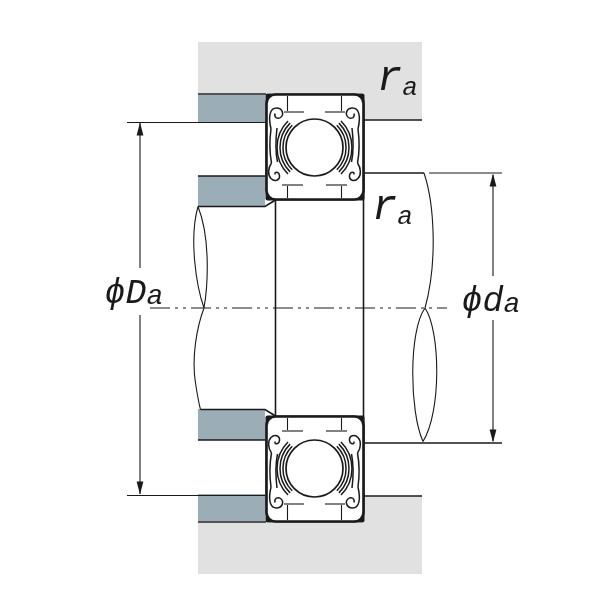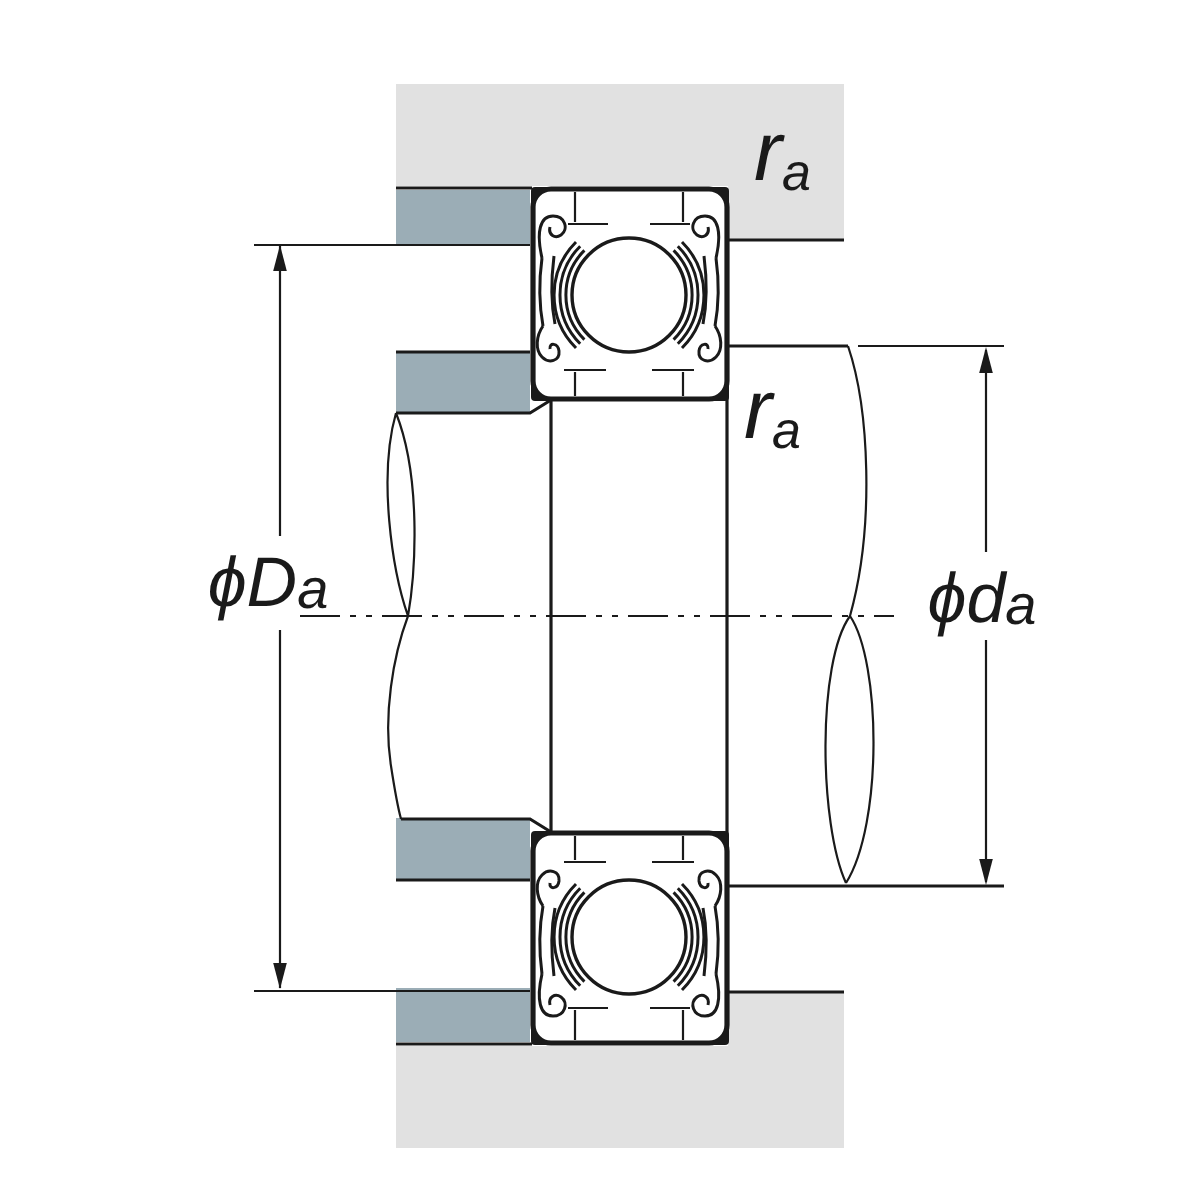--- a/index.html
+++ b/index.html
@@ -1,17 +1,17 @@
 <!DOCTYPE html>
 <html style="--housing: #e1e1e1; --shoulder: #9badb6; --line: #1a1a1a; --background: #ffffff;"><head>
 <meta charset="utf-8">
 <style>
   html,body{margin:0;padding:0;background:var(--background,#fff);}
   .stage{position:relative;width:544px;height:600px;background:var(--background,#fff);overflow:hidden;
-         font-family:Liberation Sans, sans-serif;}
+         font-family:Liberation Mono, monospace;}
   svg{display:block}
   .k{stroke:var(--line,#1a1a1a);fill:none;stroke-width:1.6;}
   .thin{stroke-width:1.1;}
   .shield{stroke-width:1.5;}
   .boxline{stroke-width:2.6;}
   .ballline{stroke-width:1.7;}
   .fillL{fill:var(--line,#1a1a1a);stroke:none;}
   text{fill:var(--line,#1a1a1a);font-style:italic;}
   .dimtxt{font-size:35px;}
   .subtxt{font-size:28px;}

